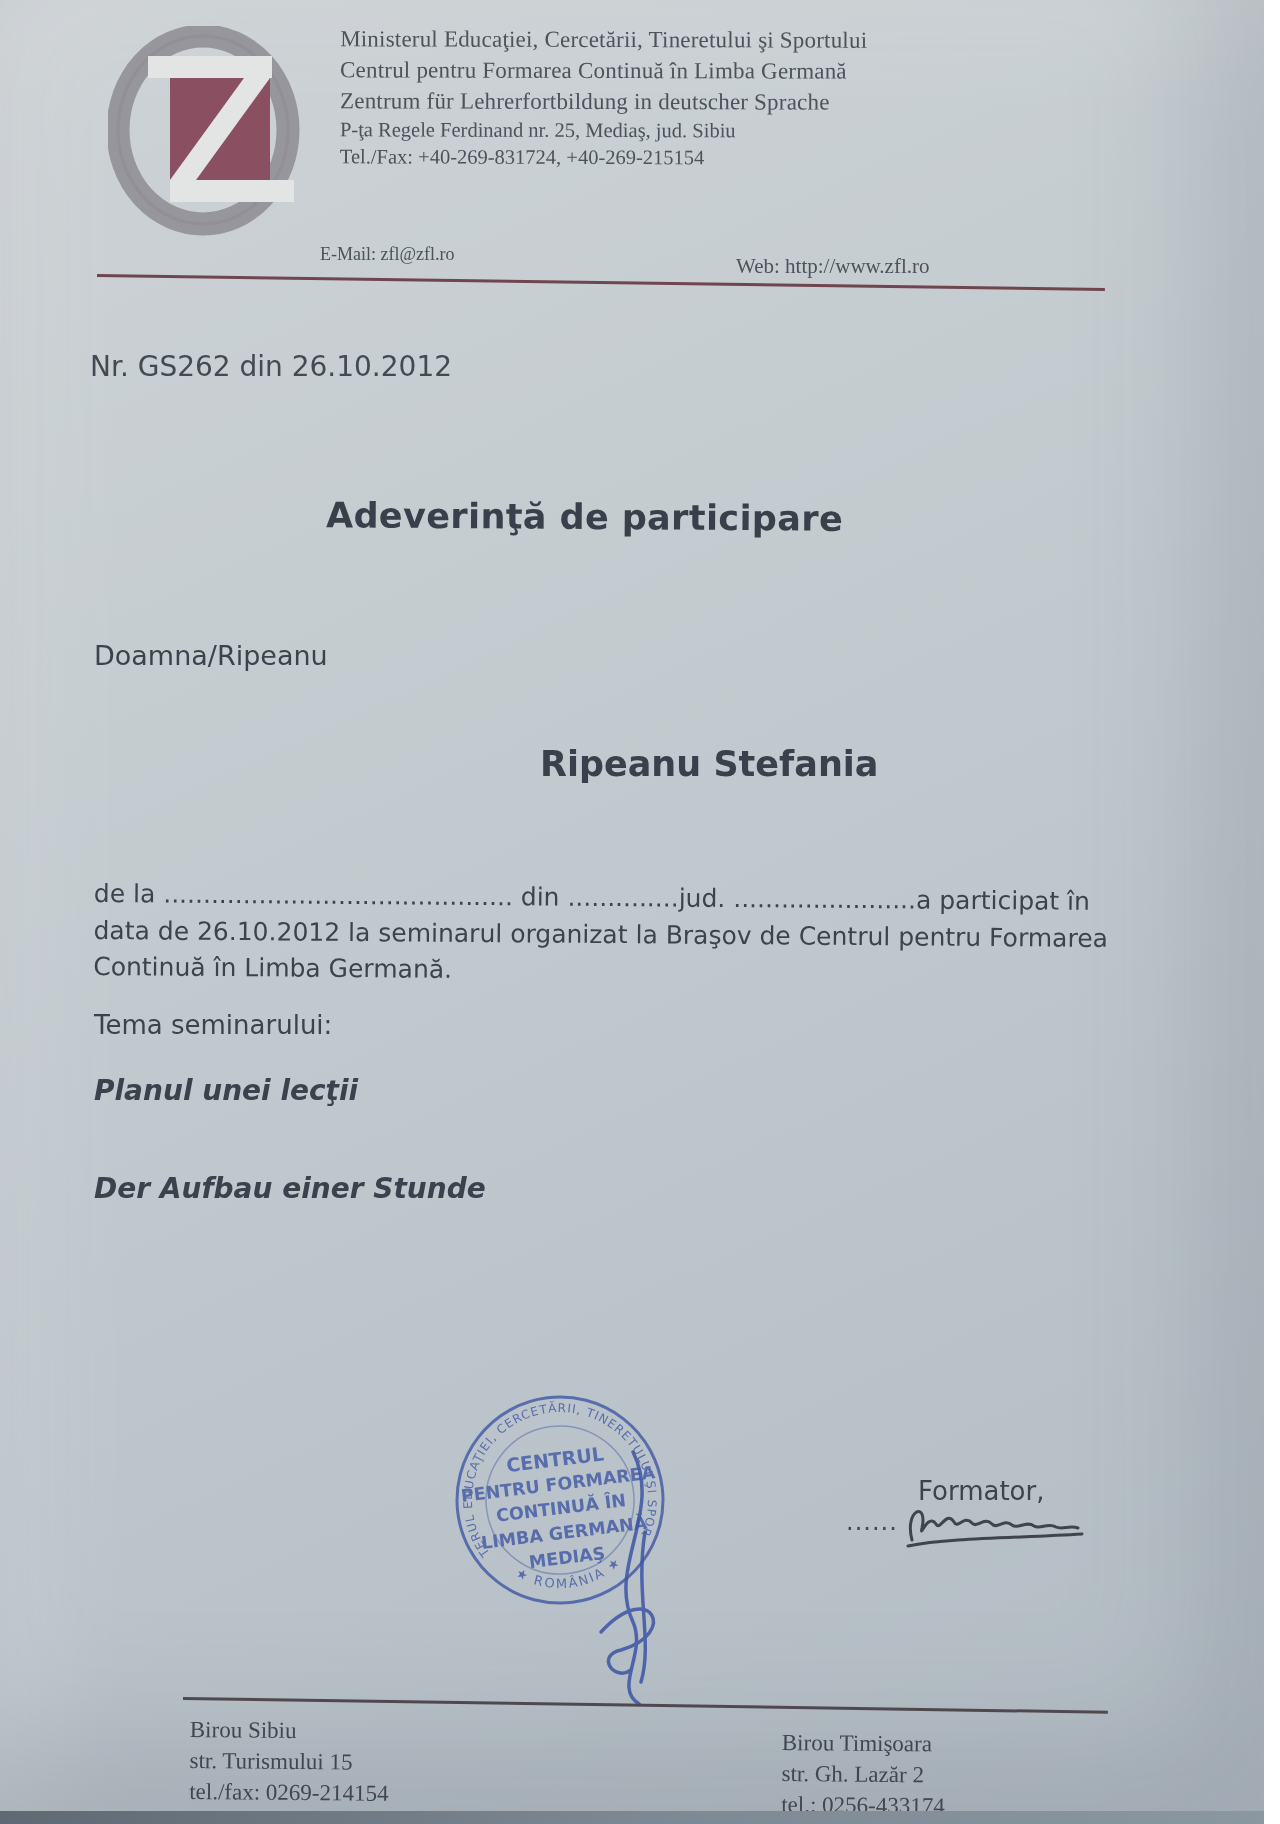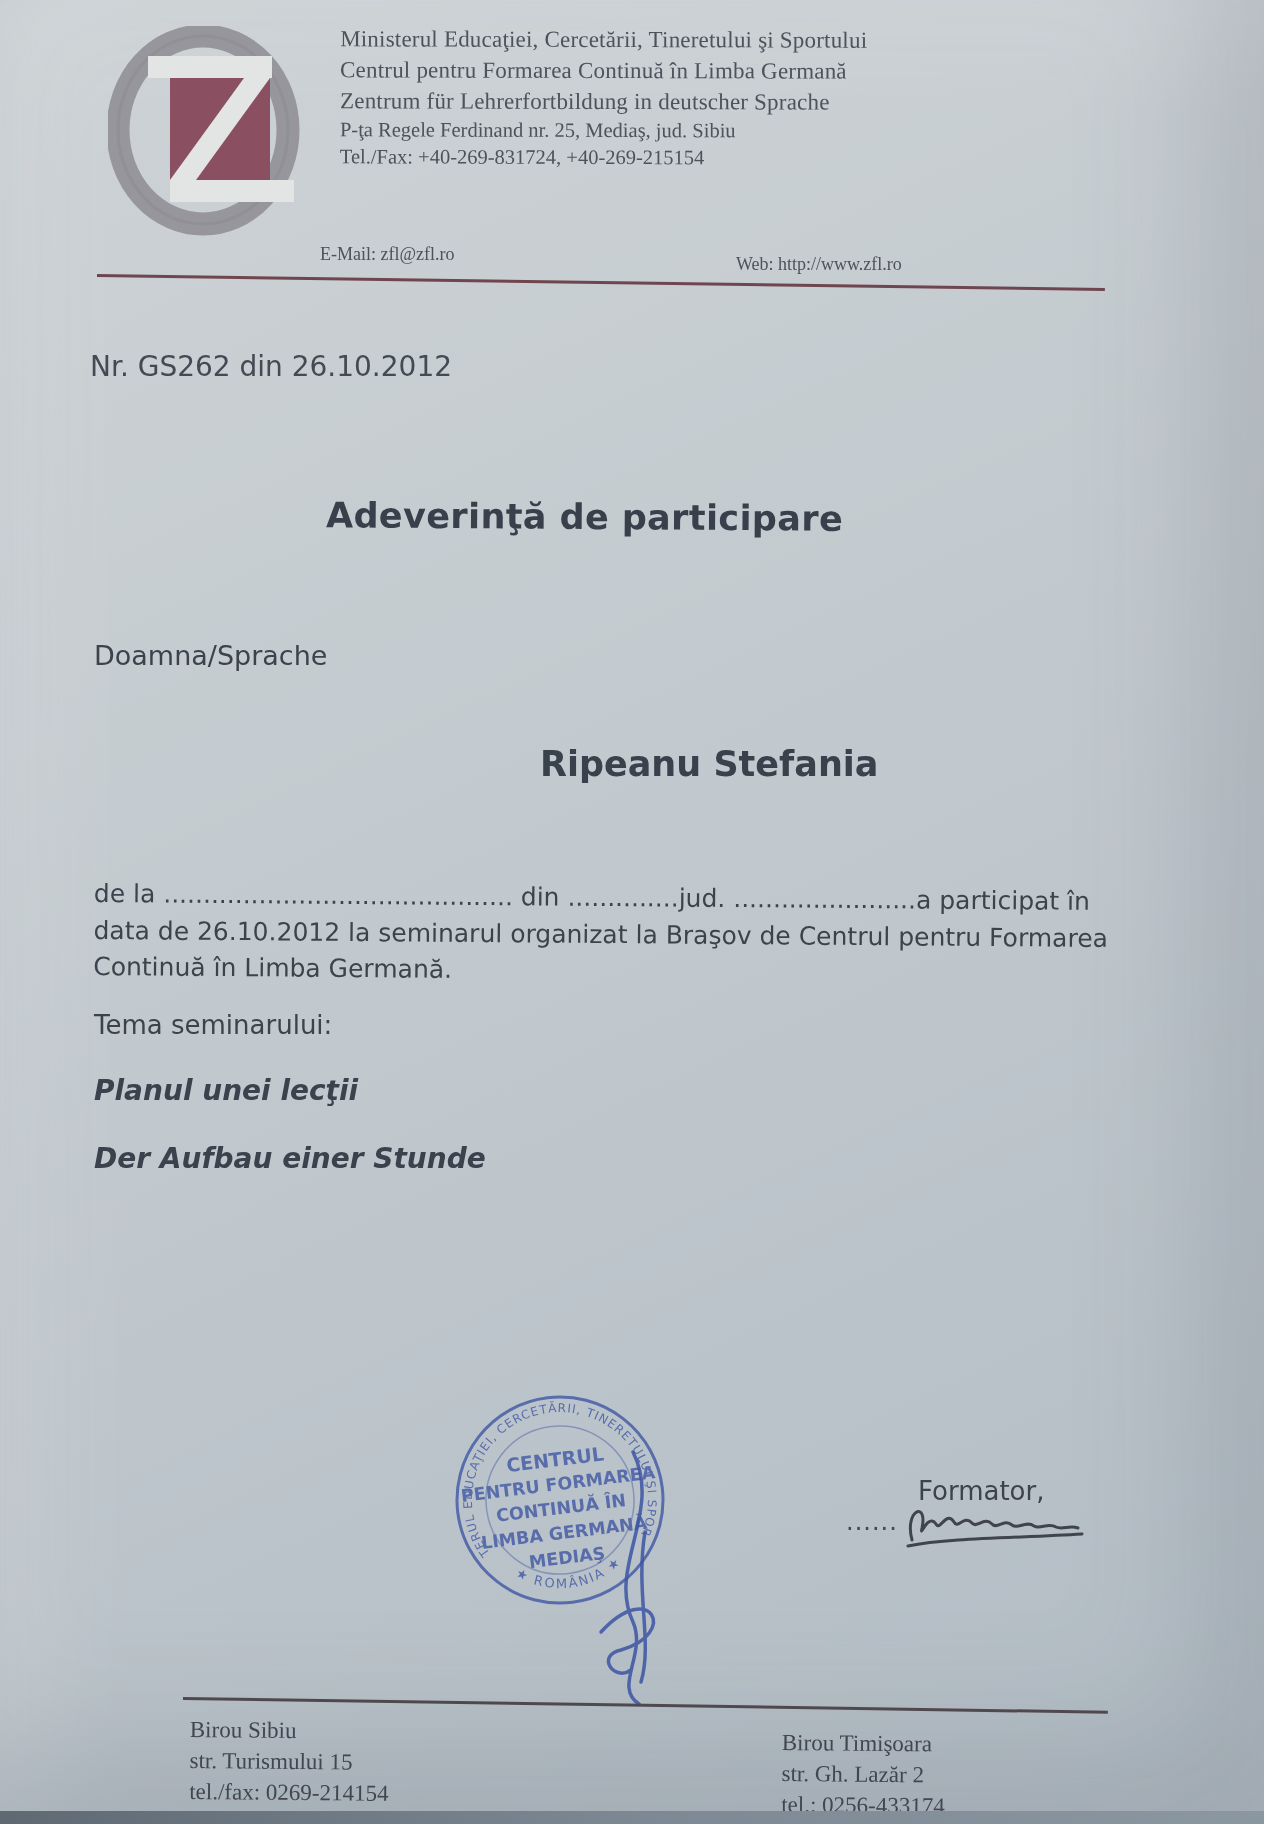--- a/index.html
+++ b/index.html
@@ -11,32 +11,32 @@
     overflow:hidden;
     font-family:"DejaVu Sans",sans-serif;
     color:#3d434c;
   }
   .abs{position:absolute;}
   .serif{font-family:"Liberation Serif","DejaVu Serif",serif;color:#4d525b;}
   .header-block{left:340px;top:24px;transform:rotate(.15deg);}
   .org-line{font-size:23px;line-height:31px;letter-spacing:.2px;white-space:nowrap;}
   .addr-line{font-size:20.5px;line-height:27px;white-space:nowrap;}
   .email{left:320px;top:244px;font-size:18px;text-align:center;}
-  .web{left:736px;top:254px;font-size:18px;}
+  .web{left:736px;top:254px;font-size:21px;}
   .maroon-rule{left:97px;top:274px;width:1008px;height:3.2px;background:#6f4550;transform:rotate(.8deg);transform-origin:left top;}
   .ref{left:90px;top:350px;font-size:28px;color:#434a53;}
   .title{left:326px;top:497px;font-size:35px;font-weight:bold;letter-spacing:.4px;color:#39404b;transform:rotate(.4deg);white-space:nowrap;}
   .salutation{left:94px;top:640px;font-size:27px;}
   .name{left:540px;top:744px;font-size:35px;font-weight:bold;color:#39414c;text-align:right;}
   .paragraph{left:94px;top:876px;font-size:25px;line-height:36.5px;transform:rotate(.45deg);transform-origin:left top;}
   .paragraph div{white-space:nowrap;}
   .tema{left:94px;top:1010px;font-size:26px;}
   .topic{font-size:28px;font-weight:bold;font-style:italic;color:#3b424d;}
   .topic-ro{left:94px;top:1074px;}
-  .topic-de{left:94px;top:1142px;}
+  .topic-de{left:94px;top:1172px;}
   .duration{left:94px;top:1230px;font-size:26px;}
   .issue{left:106px;top:1324px;font-size:26px;}
   .director{left:130px;top:1408px;font-size:27px;line-height:38px;}
   .formator{left:918px;top:1476px;font-size:26px;}
   .dark-sig{left:846px;top:1494px;display:flex;align-items:flex-start;}
   .sig-dots{font-size:24px;color:#43484f;letter-spacing:1px;padding-top:14px;}
   .footer-rule{left:183px;top:1697px;width:925px;height:3.4px;background:#50484f;transform:rotate(.85deg);transform-origin:left top;}
   .footer-block{font-size:23px;line-height:31px;color:#414650;transform:rotate(.55deg);transform-origin:left top;}
   .footer-left{left:190px;top:1714px;}
   .footer-right{left:782px;top:1727px;}
@@ -64,21 +64,21 @@
     <div class="addr-line">P-ţa Regele Ferdinand nr. 25, Mediaş, jud. Sibiu</div>
     <div class="addr-line">Tel./Fax: +40-269-831724, +40-269-215154</div>
   </div>
 
   <div class="abs serif email">E-Mail: zfl@zfl.ro</div>
   <div class="abs serif web">Web: http://www.zfl.ro</div>
   <div class="abs maroon-rule"></div>
 
   <div class="abs ref">Nr. GS262 din 26.10.2012</div>
   <div class="abs title">Adeverinţă de participare</div>
-  <div class="abs salutation">Doamna/Sprache</div>
+  <div class="abs salutation">Doamna/Ripeanu</div>
   <div class="abs name">Ripeanu Stefania</div>
 
   <div class="abs paragraph">
     <div>de la ............................................ din ..............jud. .......................a participat în</div>
     <div>data de 26.10.2012 la seminarul organizat la Braşov de Centrul pentru Formarea</div>
     <div>Continuă în Limba Germană.</div>
   </div>
 
   <div class="abs tema">Tema seminarului:</div>
   <div class="abs topic topic-ro">Planul unei lecţii</div>

